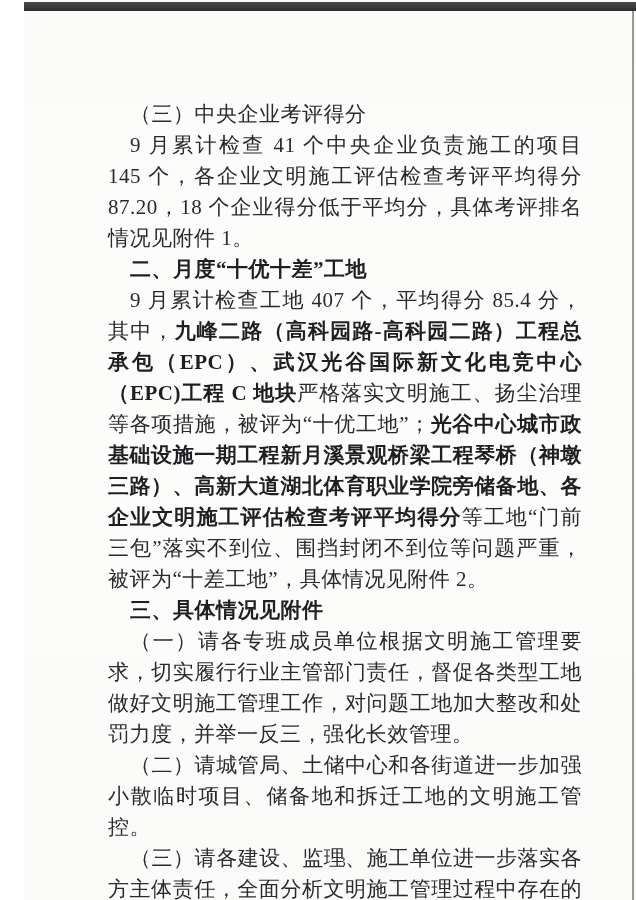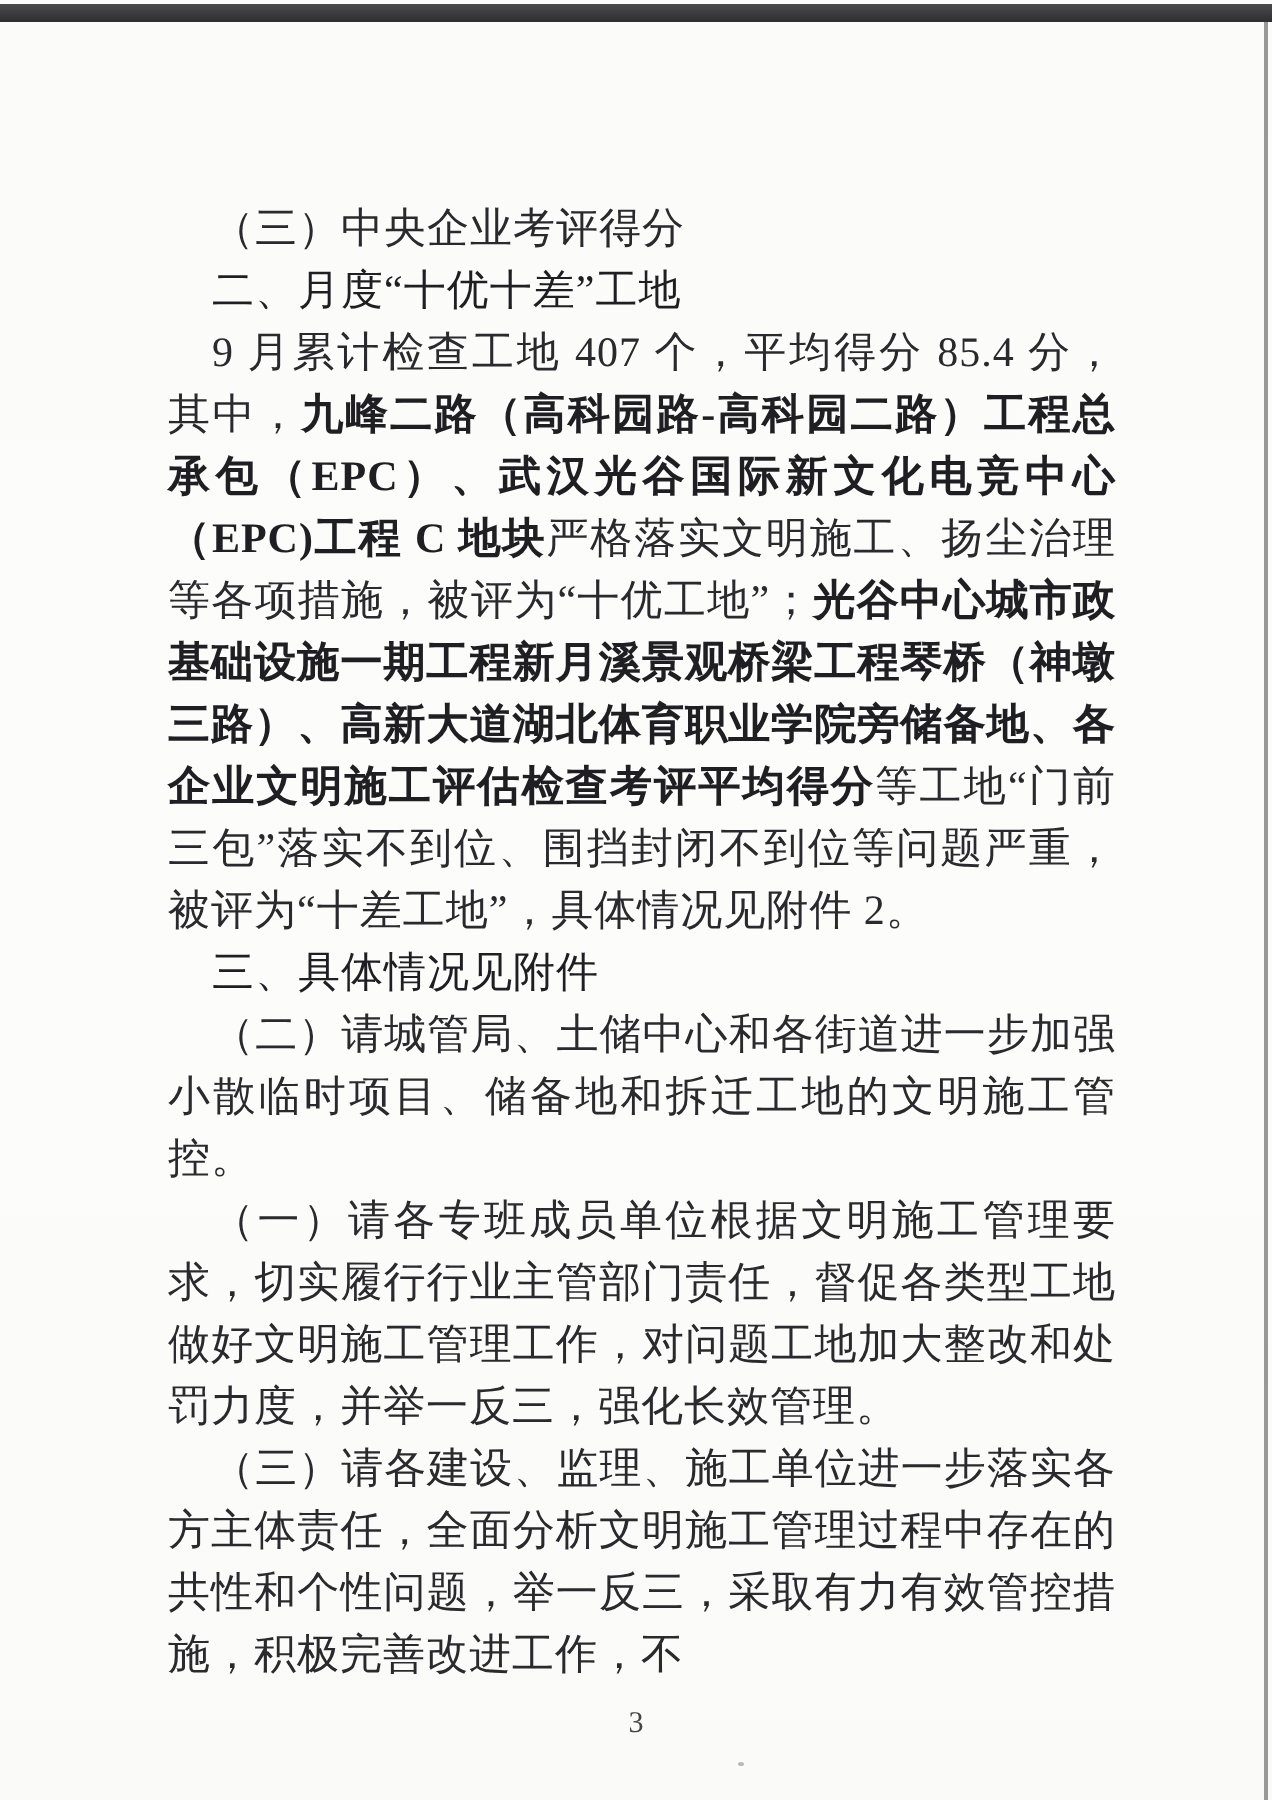--- a/index.html
+++ b/index.html
@@ -6,20 +6,21 @@
   body {
     width: 636px; height: 900px;
     position: relative;
     background: #ffffff;
     font-family: "Liberation Serif", serif;
     overflow: hidden;
   }
   .scan-page {
     position: absolute; inset: 0;
     background: linear-gradient(180deg, #fbfbfa 0%, #fcfcfb 55%, #fafaf9 100%);
+    margin-left: 24px;
   }
   .top-bar {
     position: absolute; top: 2px; left: 0;
     width: 636px; height: 9px;
     background: linear-gradient(180deg, #4a4a4c 0%, #3a3a3c 60%, #2e2e30 100%);
   }
   .right-edge {
     position: absolute; top: 11px; right: 2px;
     width: 2px; height: 889px;
     background: #999997;
@@ -30,21 +31,21 @@
     font-size: 21px;
     line-height: 31px;
     color: #2a2a2e;
     text-align: justify;
     letter-spacing: 0.5px;
   }
   p.para {
     margin: 0;
     text-indent: 1.05em;
   }
-  .h2 { font-weight: 400; color: #1f1f23; }
+  .h2 { font-weight: 700; color: #1f1f23; }
   .bold { font-weight: 700; color: #1f1f23; }
   .page-footer {
     position: absolute; left: 0; top: 852px;
     width: 636px;
     text-align: center;
     font-size: 15px;
     line-height: 20px;
     color: #454548;
     font-family: "Liberation Serif", serif;
   }
@@ -59,30 +60,31 @@
 
 <div class="scan-page">
 
   <div class="top-bar"></div>
   <div class="right-edge"></div>
 
   <div class="doc-body">
 
     <p class="para"><span>（三）中央企业考评得分</span></p>
 
+    <p class="para"><span>9 月累计检查 41 个中央企业负责施工的项目 145 个，各企业文明施工评估检查考评平均得分 87.20，18 个企业得分低于平均分，具体考评排名情况见附件 1。</span></p>
 
     <p class="para h2"><span>二、月度“十优十差”工地</span></p>
 
     <p class="para"><span>9 月累计检查工地 407 个，平均得分 85.4 分，其中，</span><span class="bold">九峰二路（高科园路-高科园二路）工程总承包（EPC）、武汉光谷国际新文化电竞中心（EPC)工程 C 地块</span><span>严格落实文明施工、扬尘治理等各项措施，被评为“十优工地”；</span><span class="bold">光谷中心城市政基础设施一期工程新月溪景观桥梁工程琴桥（神墩三路）、高新大道湖北体育职业学院旁储备地、各企业文明施工评估检查考评平均得分</span><span>等工地“门前三包”落实不到位、围挡封闭不到位等问题严重，被评为“十差工地”，具体情况见附件 2。</span></p>
 
     <p class="para h2"><span>三、具体情况见附件</span></p>
 
+    <p class="para"><span>（一）请各专班成员单位根据文明施工管理要求，切实履行行业主管部门责任，督促各类型工地做好文明施工管理工作，对问题工地加大整改和处罚力度，并举一反三，强化长效管理。</span></p>
+
     <p class="para"><span>（二）请城管局、土储中心和各街道进一步加强小散临时项目、储备地和拆迁工地的文明施工管控。</span></p>
-
-    <p class="para"><span>（一）请各专班成员单位根据文明施工管理要求，切实履行行业主管部门责任，督促各类型工地做好文明施工管理工作，对问题工地加大整改和处罚力度，并举一反三，强化长效管理。</span></p>
 
     <p class="para"><span>（三）请各建设、监理、施工单位进一步落实各方主体责任，全面分析文明施工管理过程中存在的共性和个性问题，举一反三，采取有力有效管控措施，积极完善改进工作，不</span></p>
 
   </div>
 
   <div class="page-footer">3</div>
 
   <div class="speck"></div>
 
 </div>

